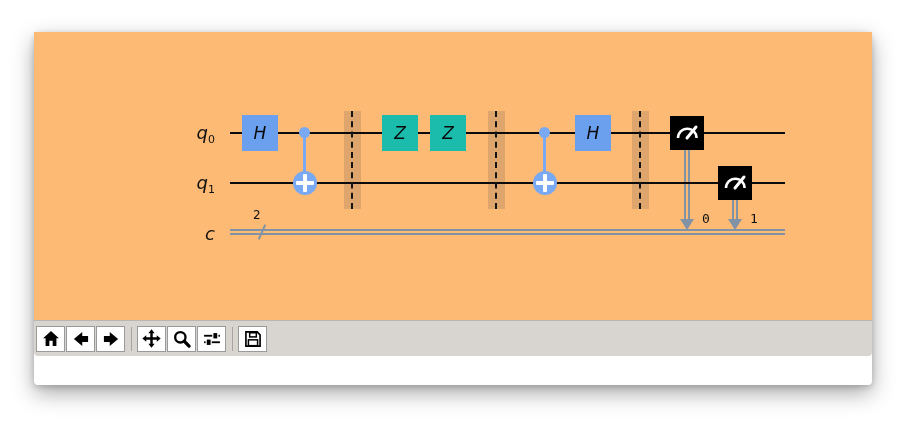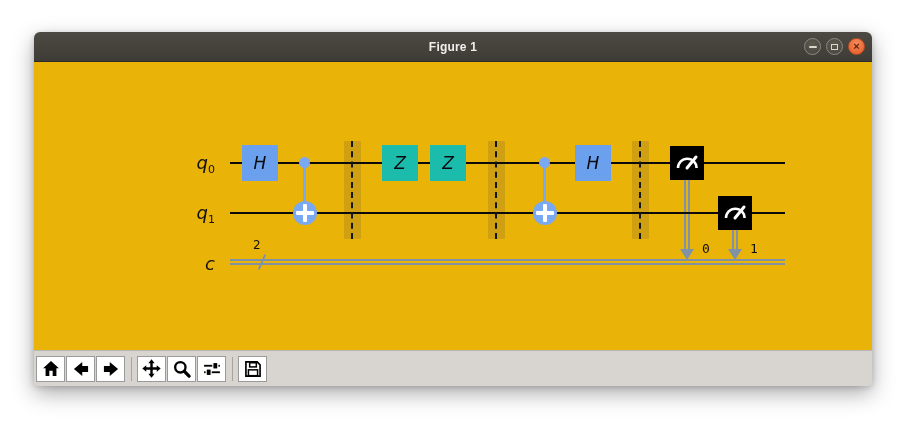--- a/index.html
+++ b/index.html
@@ -16,21 +16,21 @@
          font-family:"Liberation Sans", sans-serif;}
   .winbtns{position:absolute;right:7px;top:0;height:29px;display:flex;align-items:center;gap:5px;}
   .wbtn{width:17px;height:17px;border-radius:50%;display:flex;align-items:center;justify-content:center;
         box-sizing:border-box;cursor:default;}
   .wbtn.gray{background:radial-gradient(circle at 50% 35%, #5b594f, #46443d);border:1px solid #8d8b80;}
   .wbtn.close{background:radial-gradient(circle at 50% 30%, #f58a5a, #e65a28);border:1px solid #c14e1f;}
   .glyph-min{width:8px;height:2px;background:#d9d6cb;border-radius:1px;}
   .glyph-max{width:7px;height:6px;border:1.5px solid #d9d6cb;box-sizing:border-box;}
   .glyph-close{color:#5e2410;font-size:11px;font-weight:bold;line-height:1;transform:translateY(-.5px);}
   
-  .canvas{position:relative;width:100%;height:288px;background:#eab308;overflow:hidden;}
+  .canvas{position:relative;width:100%;height:288px;background:#fdba74;overflow:hidden;}
   .qwire{position:absolute;height:2px;background:#0b0b0b;z-index:2;}
   .cwire{position:absolute;height:2px;z-index:2;}
   .wirelabel{position:absolute;width:60px;text-align:right;color:#111;z-index:2;
              font-family:"DejaVu Sans", sans-serif;font-style:italic;font-size:18px;line-height:1;}
   .wirelabel .sub{font-size:11px;font-style:normal;vertical-align:-4px;font-family:"DejaVu Sans", sans-serif;}
   .gate{position:absolute;width:36px;height:36px;z-index:3;display:flex;align-items:center;justify-content:center;
         font-family:"DejaVu Sans", sans-serif;font-style:italic;font-size:17px;color:#0a0a0a;}
   .barrier-band{position:absolute;width:17px;background:rgba(70,70,70,.17);z-index:1;}
   .barrier-dash{position:absolute;width:0;border-left:2px dashed #151515;z-index:3;}
   .ctrl-dot{position:absolute;width:11px;height:11px;border-radius:50%;z-index:3;}
@@ -51,34 +51,20 @@
   .tbtn{width:29px;height:26px;background:#ffffff;border:1px solid #9a9a9a;box-sizing:border-box;
         display:flex;align-items:center;justify-content:center;margin-right:1px;cursor:default;}
   .tsep{width:1px;height:24px;background:#a7a4a0;margin:0 5px;}
   .tbtn svg{display:block;}
 </style>
 </head>
 <body>
 
 <div class="window">
 
-  <div class="titlebar">
-    <span class="title">Figure 1</span>
-    <div class="winbtns">
-      <div class="wbtn gray">
-        <span class="glyph-min"></span>
-      </div>
-      <div class="wbtn gray">
-        <span class="glyph-max"></span>
-      </div>
-      <div class="wbtn close">
-        <span class="glyph-close">×</span>
-      </div>
-    </div>
-  </div>
 
   <div class="canvas">
 
     <div class="wirelabel" style="left:121px;top:92px;">
       <span>q</span><span class="sub">0</span>
     </div>
     <div class="wirelabel" style="left:121px;top:142px;">
       <span>q</span><span class="sub">1</span>
     </div>
     <div class="wirelabel" style="left:121px;top:193px;">

